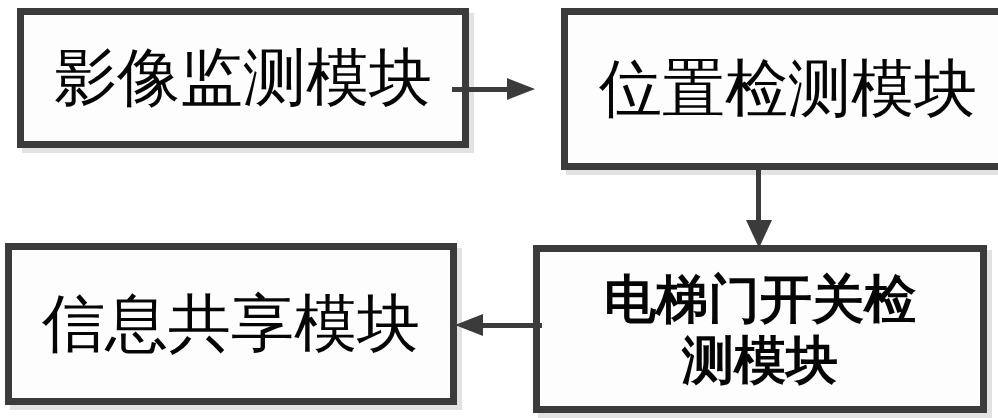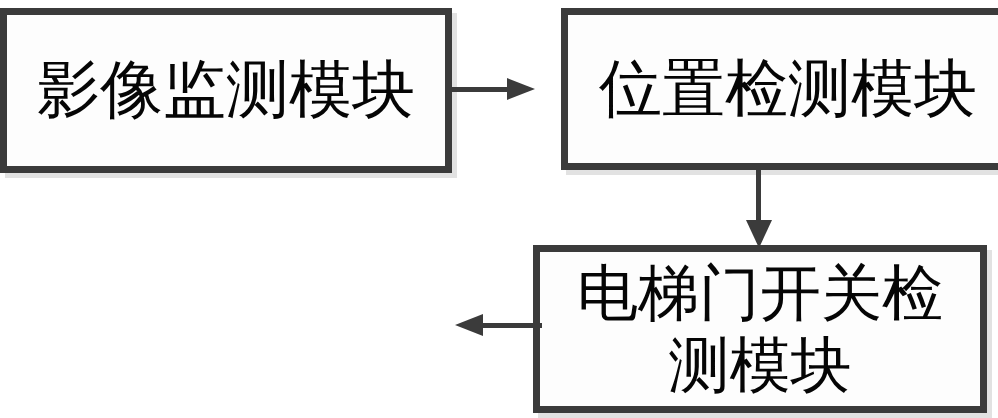--- a/index.html
+++ b/index.html
@@ -35,25 +35,26 @@
     color: #050505;
     font-size: 63px;
     line-height: 1.02;
     letter-spacing: 0px;
     white-space: pre-line;
     font-family: "DejaVu Serif", "Liberation Serif", serif;
     font-weight: 400;
   }
 
   .node.two-line .node-label {
-    font-size: 61px;
+    font-size: 52px;
     line-height: 1.18;
+    font-weight: bold;
   }
 
-  #node-image-monitor   { left: 0;   top: 8px;   width: 452px; height: 165px; }
+  #node-image-monitor   { left: 17px;   top: 8px;   width: 452px; height: 140px; }
   #node-position-detect { left: 533px; top: 8px;   width: 454px; height: 162px; margin-left: 28px; }
   #node-door-switch     { left: 533px; top: 245px; width: 454px; height: 168px; }
   #node-info-share      { left: 5px;   top: 243px; width: 452px; height: 162px; }
 
   
   .connector {
     position: absolute;
     overflow: visible;
   }
 
@@ -115,20 +116,23 @@
 
   <div class="node" id="node-position-detect">
     <span class="node-label">位置检测模块</span>
   </div>
 
   <div class="node two-line" id="node-door-switch">
     <span class="node-label">电梯门开关检
 测模块</span>
   </div>
 
+  <div class="node" id="node-info-share">
+    <span class="node-label">信息共享模块</span>
+  </div>
 
   <div class="connector" id="conn-image-to-position">
     <div class="conn-line"></div>
     <div class="arrow-head"></div>
   </div>
 
   <div class="connector" id="conn-position-to-door">
     <div class="conn-line"></div>
     <div class="arrow-head"></div>
   </div>

